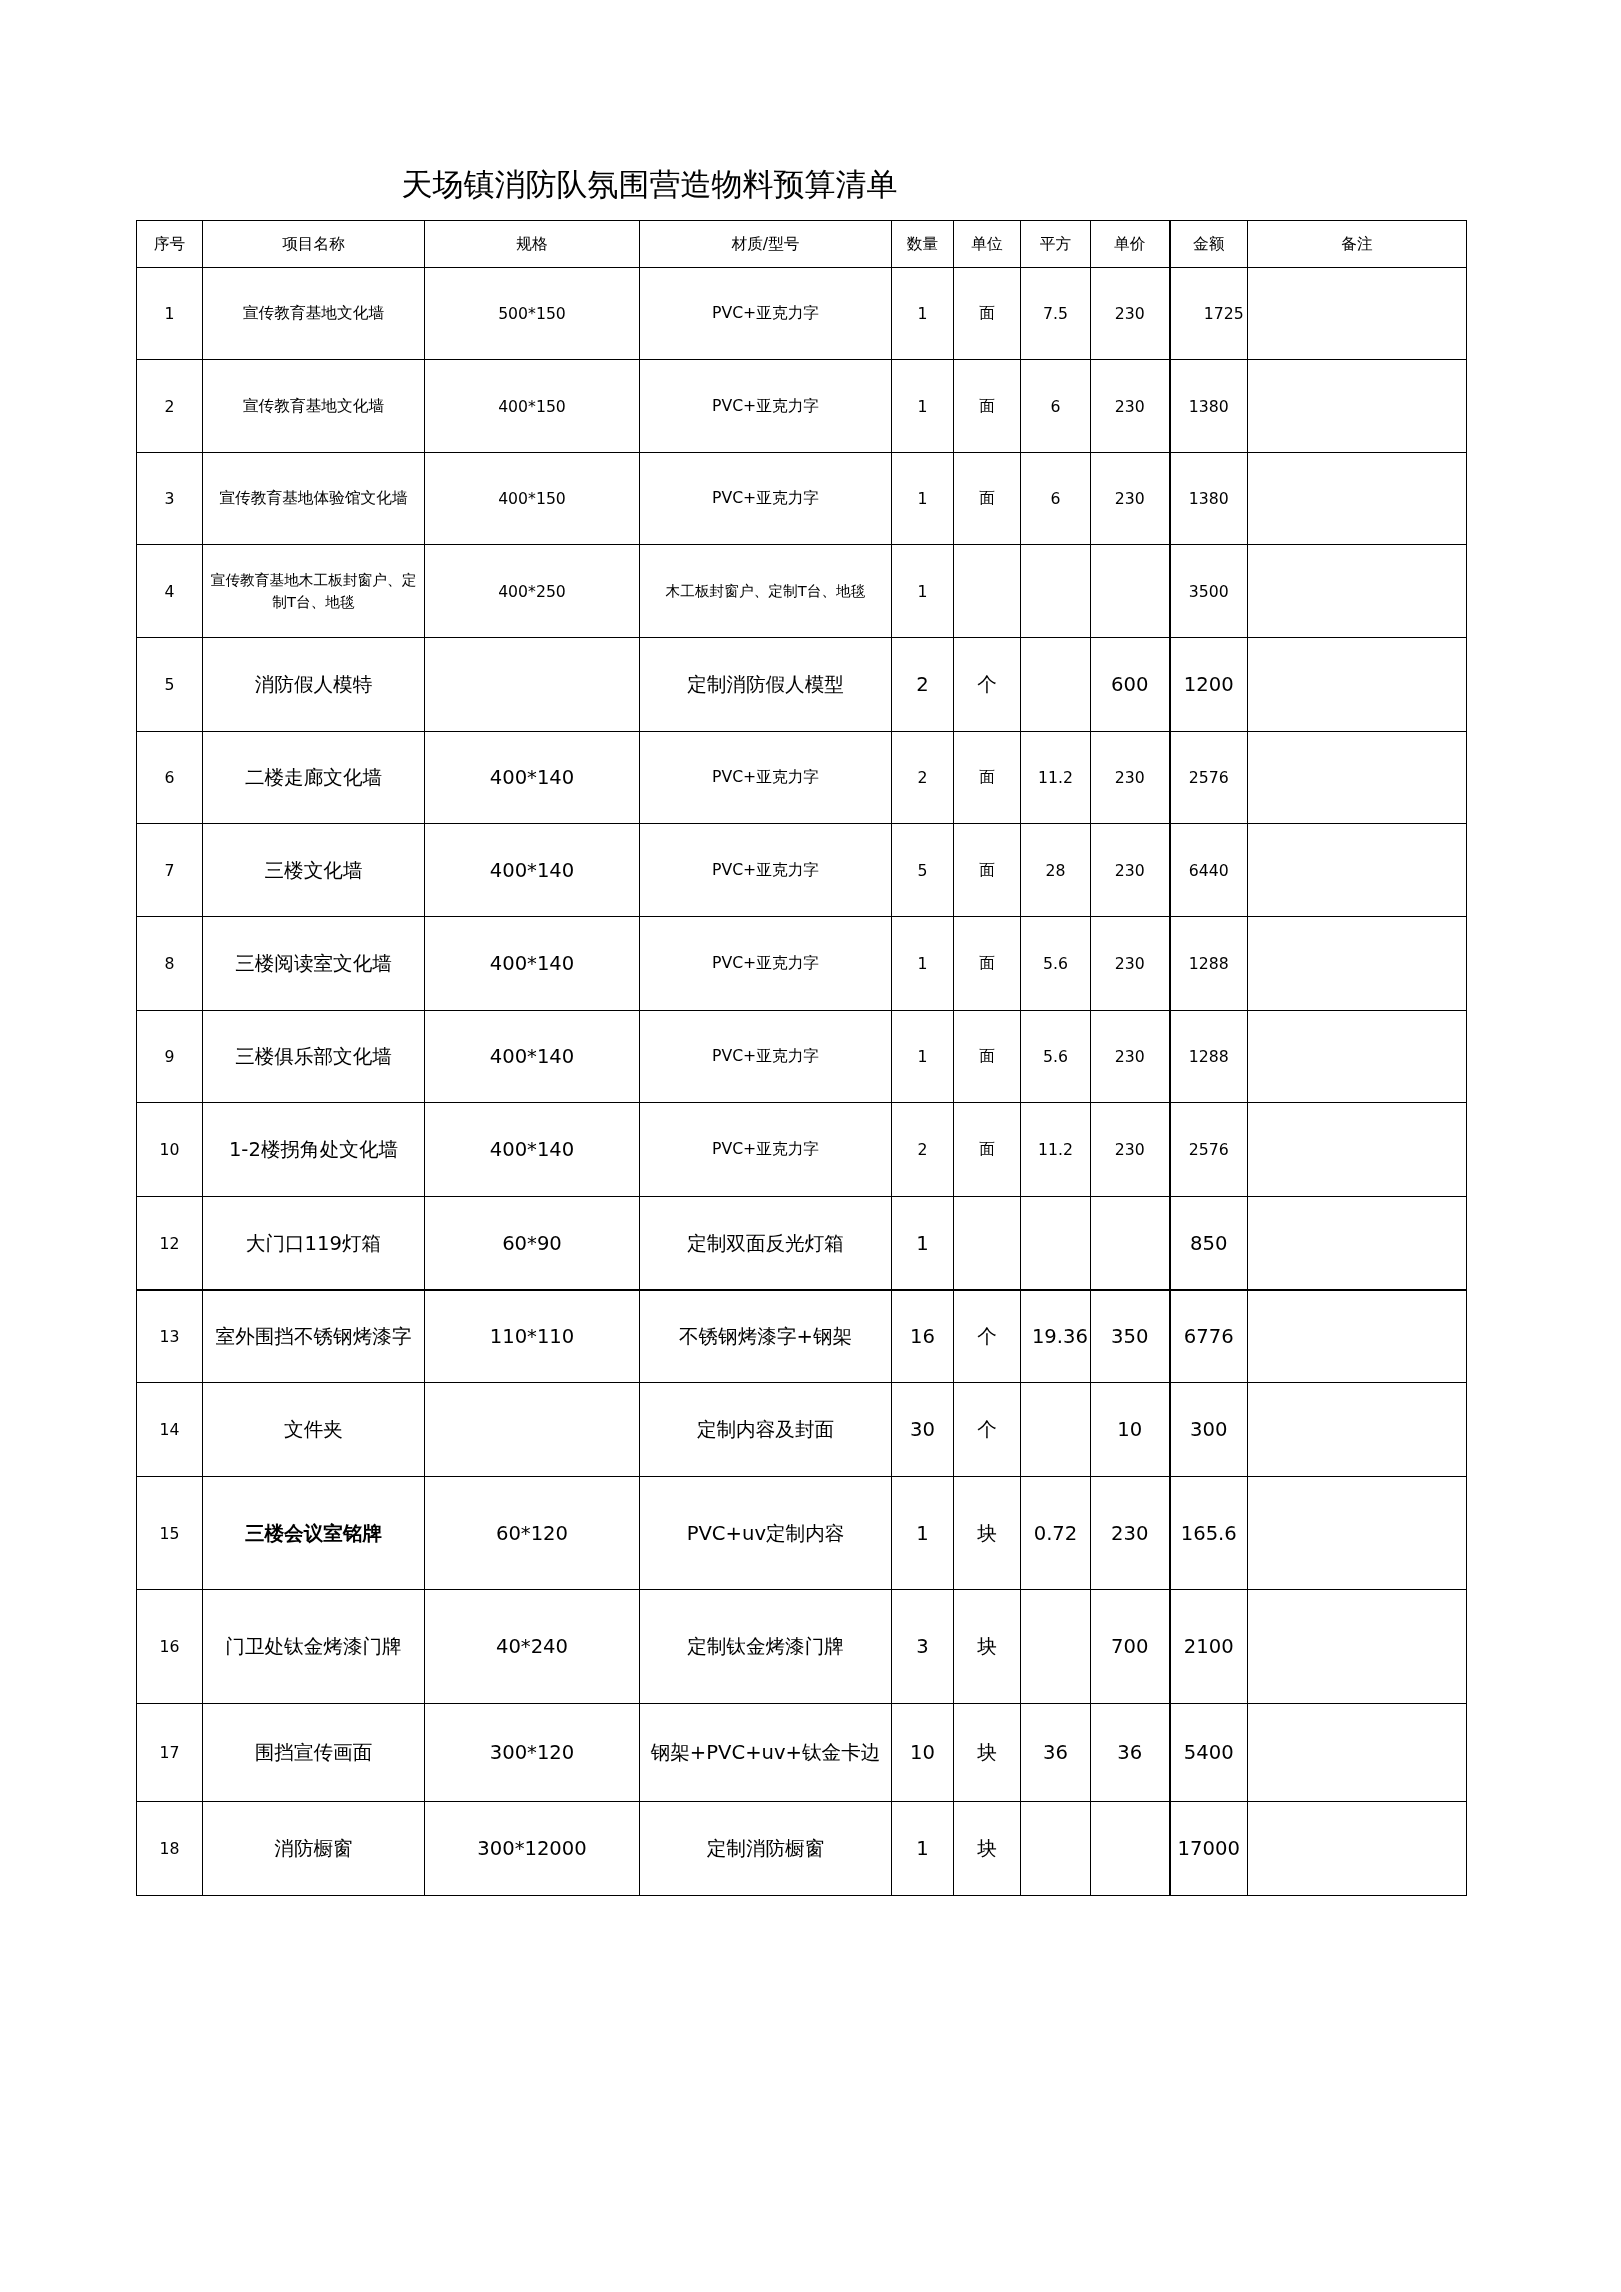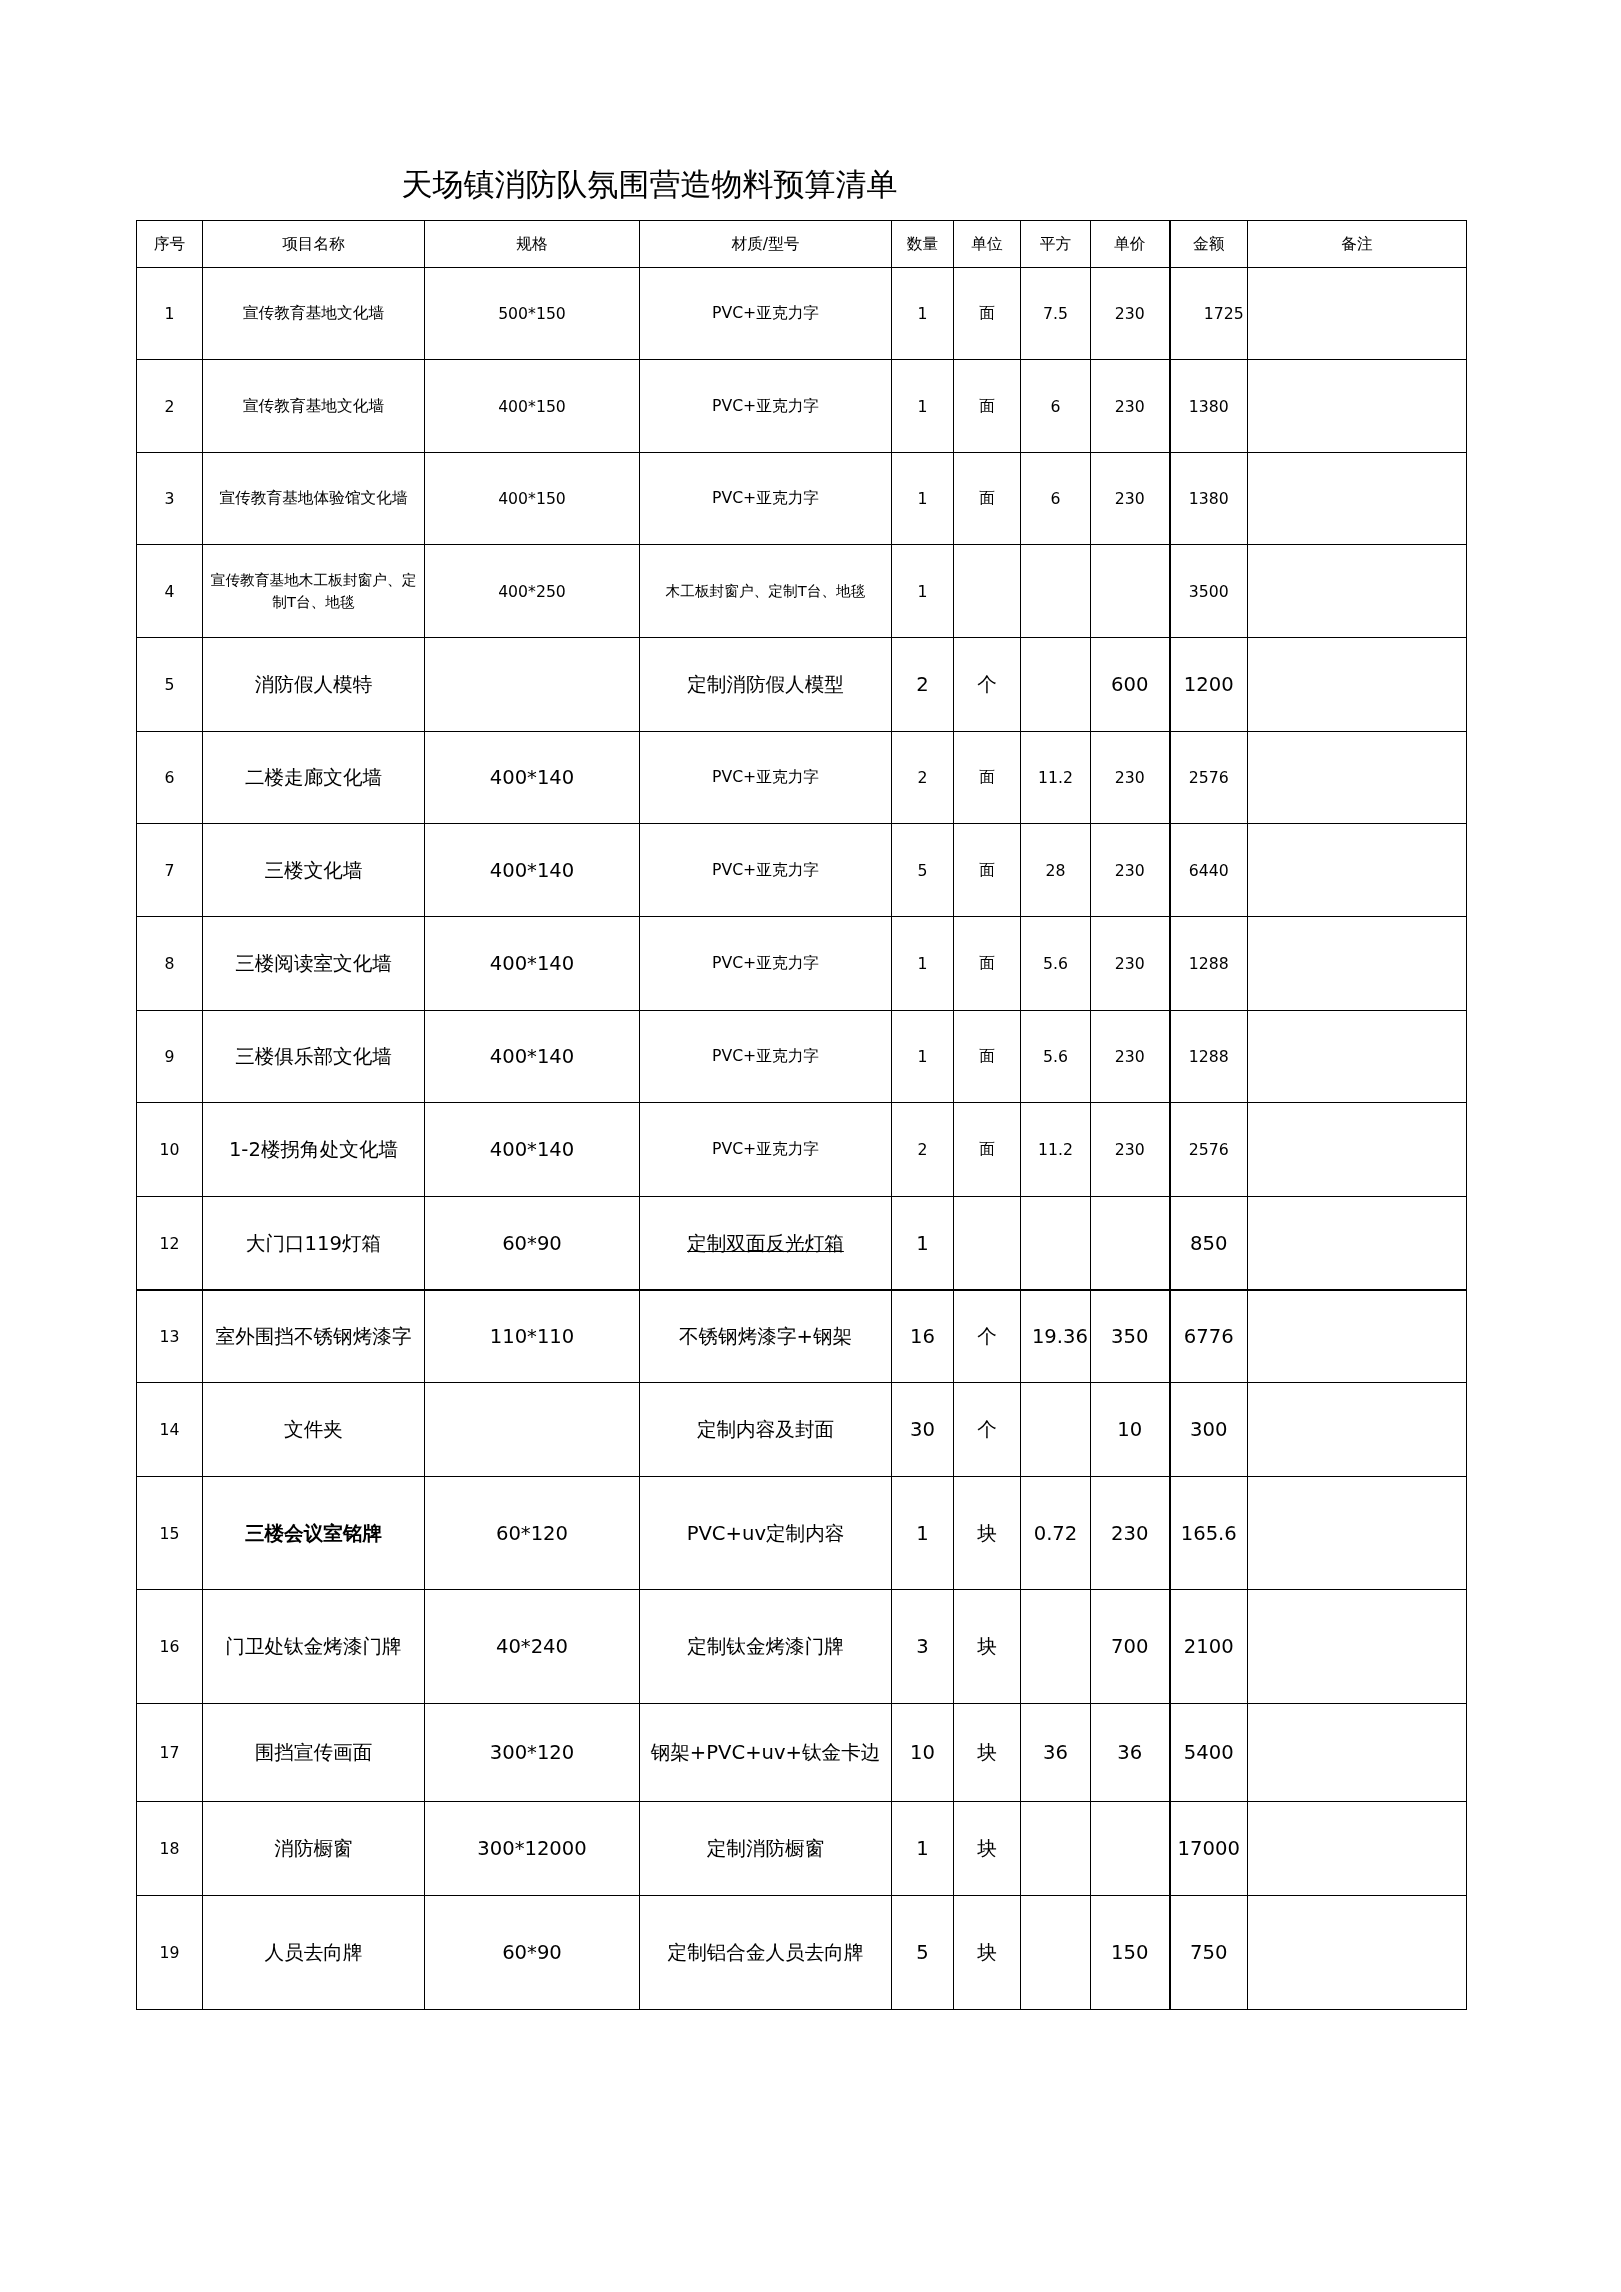--- a/index.html
+++ b/index.html
@@ -164,21 +164,21 @@
         <td class="" style="height: 93px;">面</td>
         <td class="" style="height: 93px;">11.2</td>
         <td class="" style="height: 93px;">230</td>
         <td class="col-amount" style="height: 93px;">2576</td>
         <td class="" style="height: 93px;"></td>
       </tr>
       <tr>
         <td class="" style="height: 92px;">12</td>
         <td class="big" style="height: 92px;">大门口119灯箱</td>
         <td class="big" style="height: 92px;">60*90</td>
-        <td class="big" style="height: 92px; text-decoration: underline;">定制双面反光灯箱</td>
+        <td class="big" style="height: 92px;">定制双面反光灯箱</td>
         <td class="big" style="height: 92px;">1</td>
         <td class="big" style="height: 92px;"></td>
         <td class="big" style="height: 92px;"></td>
         <td class="big" style="height: 92px;"></td>
         <td class="big col-amount" style="height: 92px;">850</td>
         <td class="" style="height: 92px;"></td>
       </tr>
       <tr class="thick-top">
         <td class="" style="height: 91px;">13</td>
         <td class="big" style="height: 91px;">室外围挡不锈钢烤漆字</td>
@@ -244,27 +244,15 @@
         <td class="big" style="height: 93px;">消防橱窗</td>
         <td class="big" style="height: 93px;">300*12000</td>
         <td class="big" style="height: 93px;">定制消防橱窗</td>
         <td class="big" style="height: 93px;">1</td>
         <td class="big" style="height: 93px;">块</td>
         <td class="big" style="height: 93px;"></td>
         <td class="big" style="height: 93px;"></td>
         <td class="big col-amount" style="height: 93px;">17000</td>
         <td class="" style="height: 93px;"></td>
       </tr>
-      <tr>
-        <td class="" style="height: 113px;">19</td>
-        <td class="big" style="height: 113px;">人员去向牌</td>
-        <td class="big" style="height: 113px;">60*90</td>
-        <td class="big" style="height: 113px;">定制铝合金人员去向牌</td>
-        <td class="big" style="height: 113px;">5</td>
-        <td class="big" style="height: 113px;">块</td>
-        <td class="big" style="height: 113px;"></td>
-        <td class="big" style="height: 113px;">150</td>
-        <td class="big col-amount" style="height: 113px;">750</td>
-        <td class="" style="height: 113px;"></td>
-      </tr>
     </tbody>
 </table>
 
 
 </body></html>

